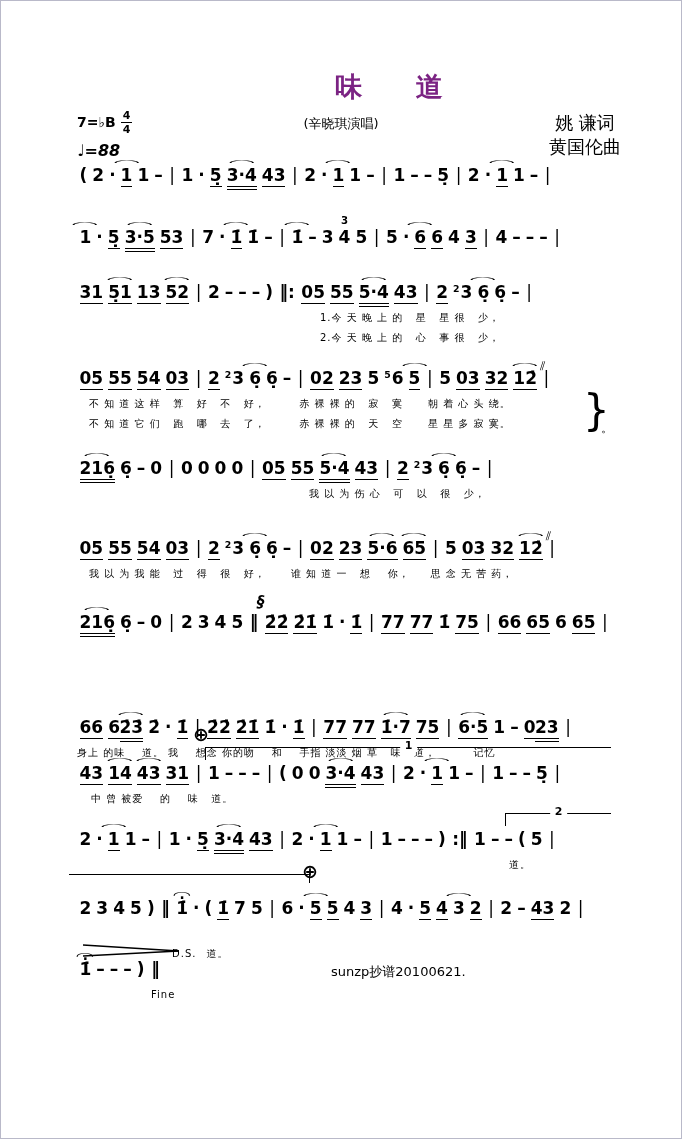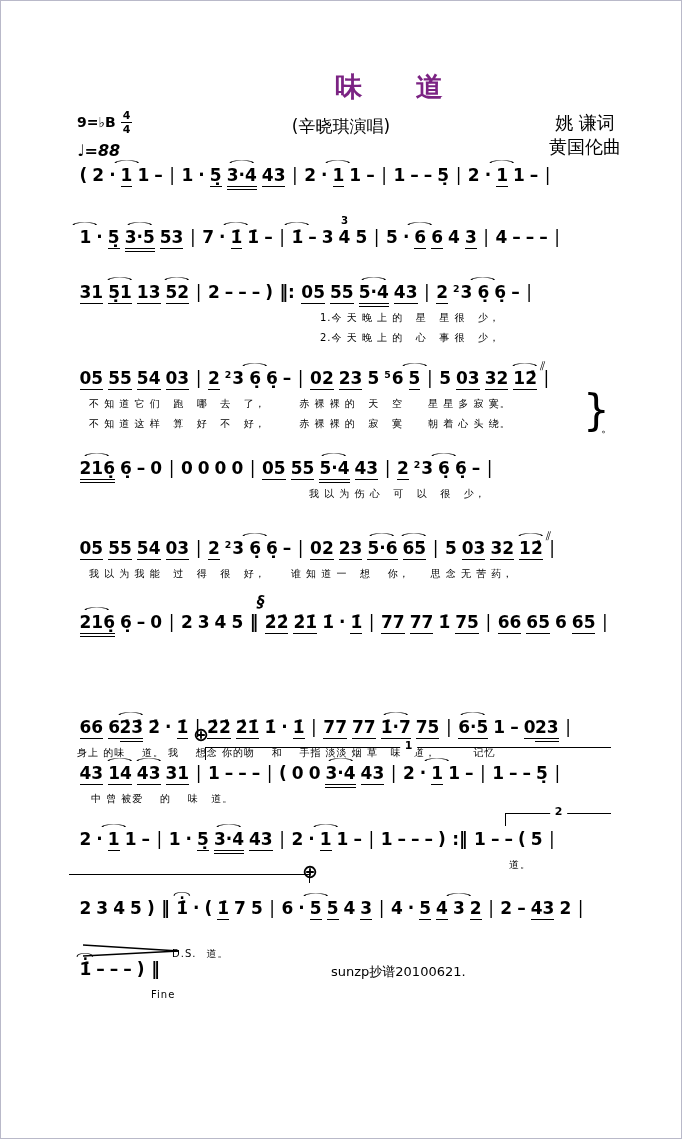--- a/index.html
+++ b/index.html
@@ -4,21 +4,21 @@
 <style>
   html,body{margin:0;padding:0;background:#e8e8e8;}
   .page{
     position:relative;width:682px;height:1139px;margin:0 auto;
     background:#ffffff;border:1px solid #b9b9c9;box-sizing:border-box;
     font-family:"DejaVu Sans","Liberation Sans",sans-serif;color:#000;overflow:hidden;
   }
   
   .title{position:absolute;top:68px;left:0;width:100%;text-align:center;
     font-size:27px;font-weight:bold;letter-spacing:22px;color:#7b2383;text-indent:22px;padding-left:48px;}
-  .subtitle{position:absolute;top:114px;left:0;width:100%;text-align:center;font-size:17px;}
+  .subtitle{position:absolute;top:114px;left:0;width:100%;text-align:center;font-size:13px;}
   .keyblock{position:absolute;top:110px;left:76px;font-size:14px;font-weight:bold;}
   .keyrow{display:flex;align-items:center;height:22px;}
   .ts{display:inline-flex;flex-direction:column;line-height:1;font-size:11px;
     text-align:center;margin-left:5px;}
   .ts .tst{border-bottom:1.3px solid #000;padding:0 2px 1px;}
   .ts .tsb{padding-top:1px;}
   .temporow{font-size:16px;font-weight:bold;margin-top:8px;font-style:italic;}
   .credits{position:absolute;top:110px;right:60px;text-align:center;font-size:18px;line-height:24px;}
   
   .sys{position:absolute;left:76px;width:545px;}
@@ -53,21 +53,21 @@
 </head>
 <body>
 
 <div class="page">
 
   <div class="title">味  道</div>
   <div class="subtitle">(辛晓琪演唱)</div>
 
   <div class="keyblock">
     <div class="keyrow">
-      <span>9=♭B</span>
+      <span>7=♭B</span>
       <span class="ts">
         <span class="tst">4</span>
         <span class="tsb">4</span>
       </span>
     </div>
     <div class="temporow">
       <span>♩</span><span>=88</span>
     </div>
   </div>
 
@@ -85,22 +85,22 @@
   </div>
 
   <div class="sys" id="sys3" style="top:281px">
     <div class="notes"><span class="tok u1">31</span><span class="tok u1 tie">5̣1</span><span class="tok u1">13</span><span class="tok u1 tie">52</span><span class="tok bar">|</span><span class="tok">2</span><span class="tok">–</span><span class="tok">–</span><span class="tok">–</span><span class="tok">)</span><span class="tok rep">‖:</span><span class="tok u1">05</span><span class="tok u1">55</span><span class="tok u2 tie">5·4</span><span class="tok u1">43</span><span class="tok bar">|</span><span class="tok u1">2</span><span class="tok"><span class="grace">2</span>3</span><span class="tok tie">6̣</span><span class="tok">6̣</span><span class="tok">–</span><span class="tok bar">|</span></div>
     <div class="lyr" style="margin-left:243px">1.今 天 晚 上 的   星   星 很   少，</div>
     <div class="lyr" style="margin-left:243px">2.今 天 晚 上 的   心   事 很   少，</div>
   </div>
 
   <div class="sys" id="sys4" style="top:367px">
     <div class="notes"><span class="tok u1">05</span><span class="tok u1">55</span><span class="tok u1">54</span><span class="tok u1">03</span><span class="tok bar">|</span><span class="tok u1">2</span><span class="tok"><span class="grace">2</span>3</span><span class="tok tie">6̣</span><span class="tok">6̣</span><span class="tok">–</span><span class="tok bar">|</span><span class="tok u1">02</span><span class="tok u1">23</span><span class="tok">5</span><span class="tok"><span class="grace">5</span>6</span><span class="tok u1 tie">5</span><span class="tok bar">|</span><span class="tok">5</span><span class="tok u1">03</span><span class="tok u1">32</span><span class="tok u1 tie slide">12̇</span><span class="tok bar">|</span></div>
+    <div class="lyr" style="margin-left:12px">不 知 道 这 样   算   好   不   好，        赤 裸 裸 的   寂   寞      朝 着 心 头 绕。</div>
     <div class="lyr" style="margin-left:12px">不 知 道 它 们   跑   哪   去   了，        赤 裸 裸 的   天   空      星 星 多 寂 寞。</div>
-    <div class="lyr" style="margin-left:12px">不 知 道 这 样   算   好   不   好，        赤 裸 裸 的   寂   寞      朝 着 心 头 绕。</div>
     <span class="brace" style="left:506px;top:22px">}</span>
     <span class="bracedot" style="left:524px;top:52px">。</span>
   </div>
 
   <div class="sys" id="sys5" style="top:457px">
     <div class="notes"><span class="tok u2 tie">216̣</span><span class="tok">6̣</span><span class="tok">–</span><span class="tok">0</span><span class="tok bar">|</span><span class="tok">0</span><span class="tok">0</span><span class="tok">0</span><span class="tok">0</span><span class="tok bar">|</span><span class="tok u1">05</span><span class="tok u1">55</span><span class="tok u2 tie">5·4</span><span class="tok u1">43</span><span class="tok bar">|</span><span class="tok u1">2</span><span class="tok"><span class="grace">2</span>3</span><span class="tok tie">6̣</span><span class="tok">6̣</span><span class="tok">–</span><span class="tok bar">|</span></div>
     <div class="lyr" style="margin-left:232px">我 以 为 伤 心   可   以   很   少，</div>
   </div>
 
   <div class="sys" id="sys6" style="top:537px">

